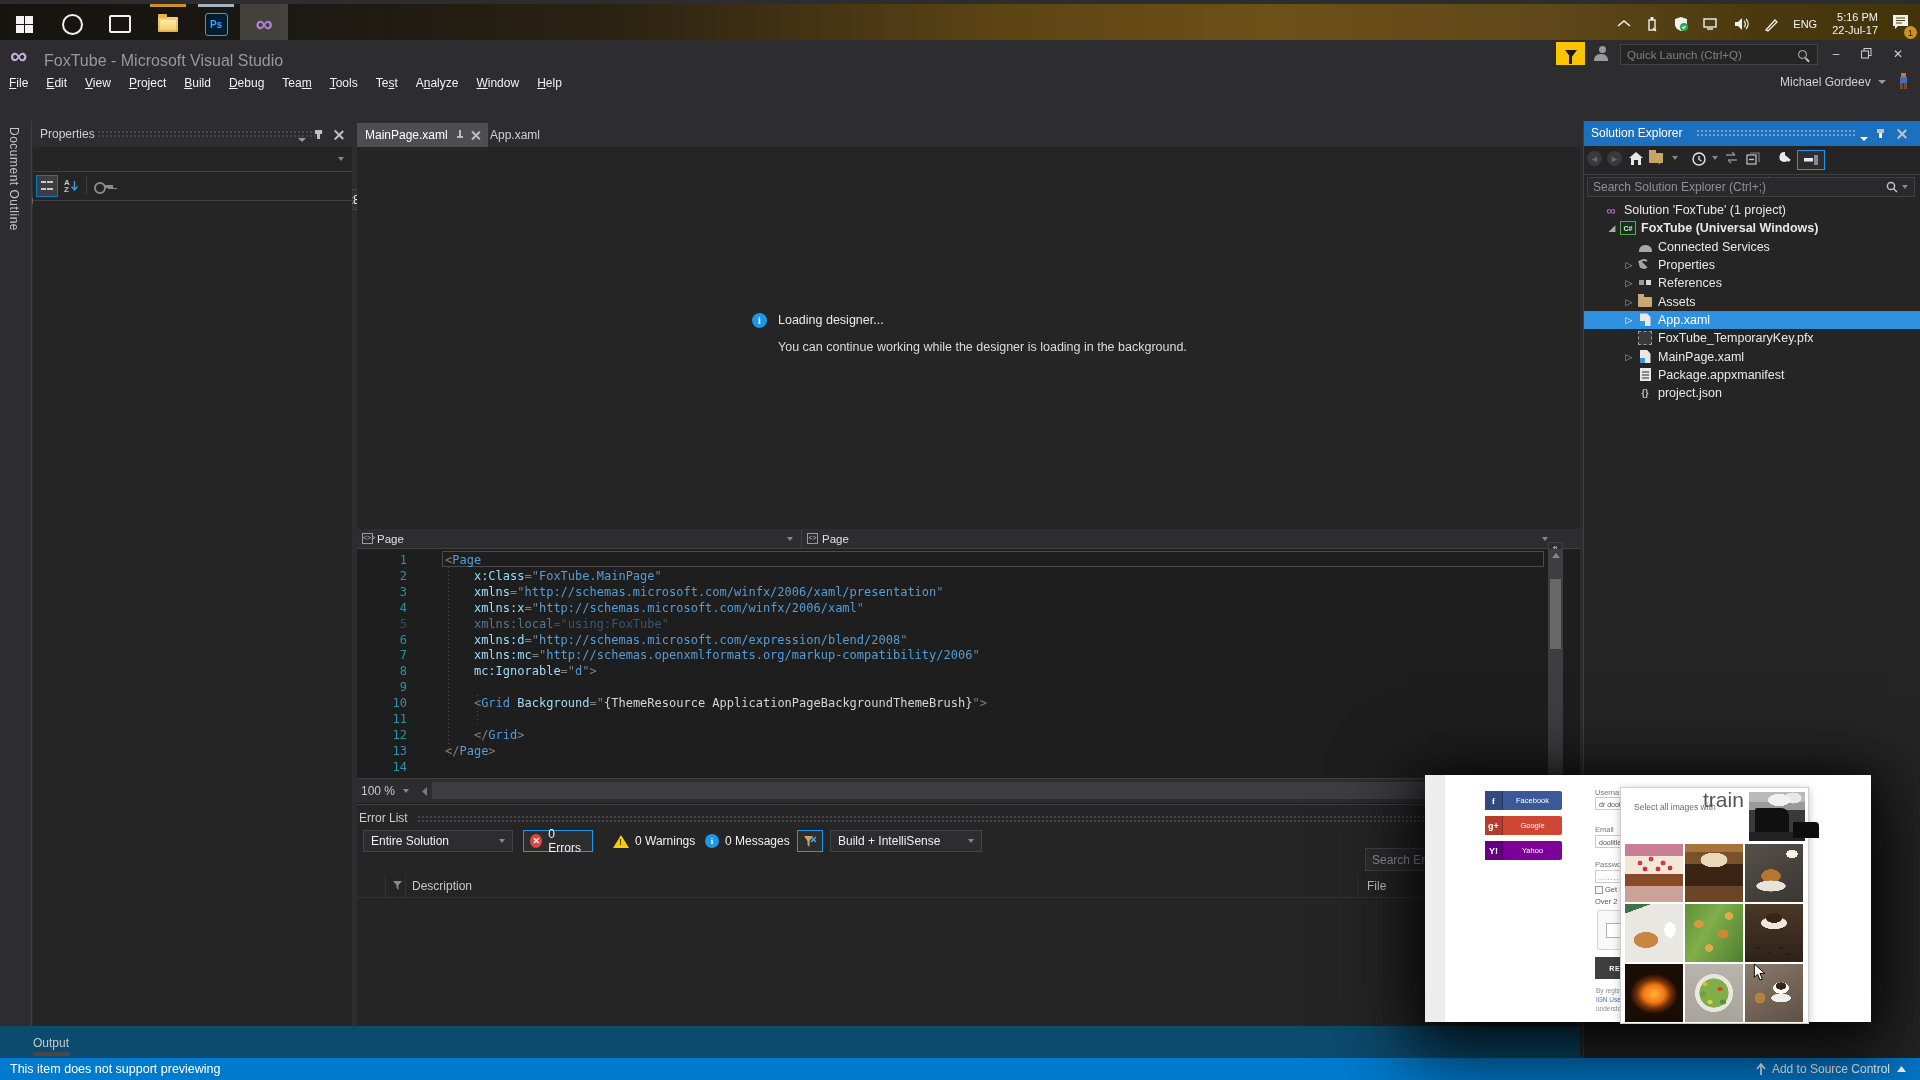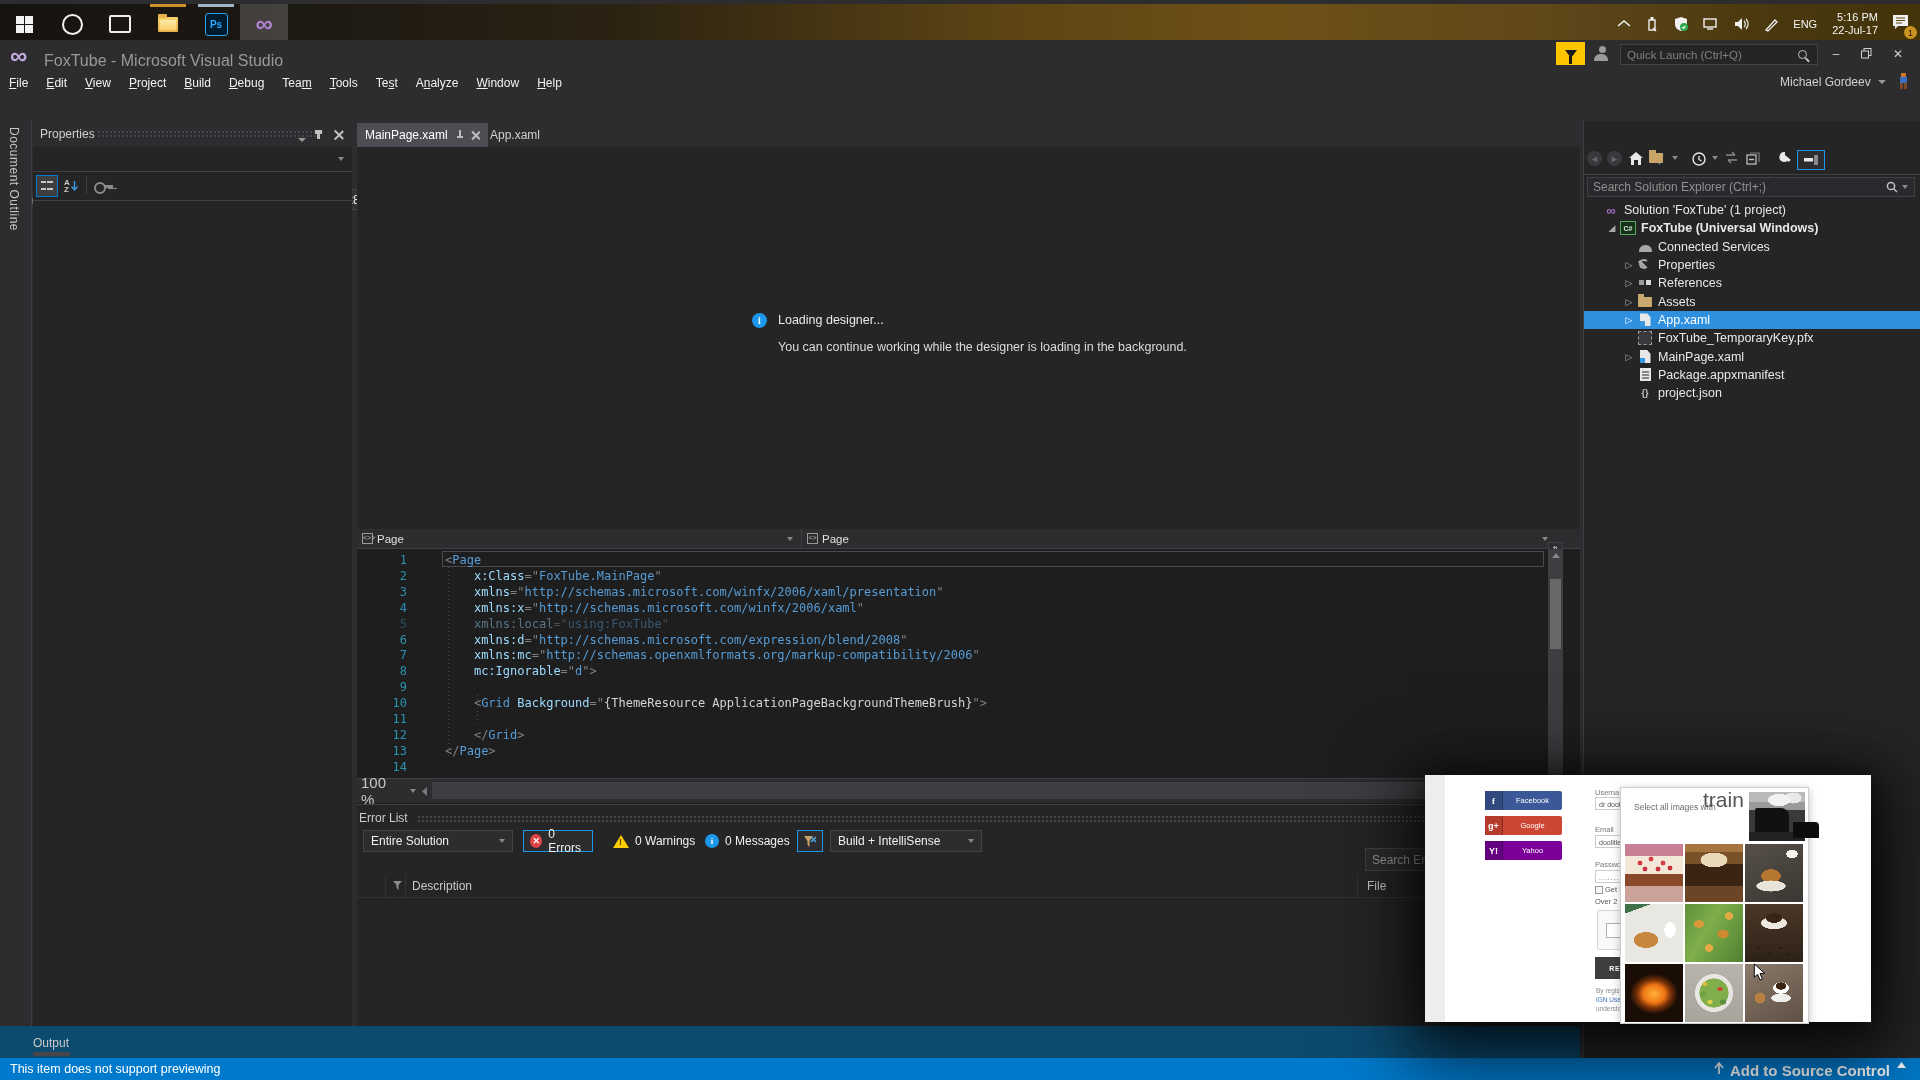--- a/index.html
+++ b/index.html
@@ -122,40 +122,40 @@
   .dimline{opacity:.45;}
   #curline{position:absolute;left:85px;top:2px;width:1102px;height:16px;border:1px solid #4a4a4f;box-sizing:border-box;}
   .iguide{position:absolute;width:1px;background-image:linear-gradient(#4a4a4a 30%,transparent 30%);background-size:1px 4px;}
   
   #vscroll{position:absolute;left:1191px;top:428px;width:15px;height:350px;background:#3e3e42;}
   #vsplit{position:absolute;left:1191px;top:421px;width:15px;height:17px;background:#2d2d30;border:1px solid #3f3f46;box-sizing:border-box;color:#c8c8c8;font-size:8px;text-align:center;line-height:14px;}
   .sb-arrow{position:absolute;left:0;width:15px;height:13px;display:flex;align-items:center;justify-content:center;}
   #vthumb{position:absolute;left:2px;top:30px;width:11px;height:70px;background:#686868;}
   
   #hscrollrow{position:absolute;left:0;top:657px;width:100%;height:24px;background:#2D2D30;border-top:1px solid #3f3f46;}
-  #zoomctl{position:absolute;left:0;top:2px;width:55px;height:20px;display:flex;align-items:center;color:#c8c8c8;font-size:15px;padding-left:4px;}
+  #zoomctl{position:absolute;left:0;top:2px;width:55px;height:20px;display:flex;align-items:center;color:#c8c8c8;font-size:12px;padding-left:4px;}
   #hscroll{position:absolute;left:75px;top:3px;width:1112px;height:17px;background:#3e3e42;}
   
   #errorlist{position:absolute;left:0;top:683px;width:100%;height:222px;background:#252526;border-top:1px solid #3f3f46;}
   #el-title{position:absolute;left:2px;top:6px;color:#cccccc;font-size:12px;}
   .el-combo{position:absolute;height:22px;background:#2d2d30;border:1px solid #434346;box-sizing:border-box;display:flex;align-items:center;justify-content:space-between;color:#f1f1f1;font-size:12px;}
   .el-btn{position:absolute;height:22px;box-sizing:border-box;display:flex;align-items:center;color:#f1f1f1;font-size:12px;}
   .err-ic{width:14px;height:14px;border-radius:50%;background:#e04343;color:#fff;font-size:9px;font-weight:bold;display:flex;align-items:center;justify-content:center;margin-right:6px;}
   .warn-ic{width:0;height:0;border-left:8px solid transparent;border-right:8px solid transparent;border-bottom:13px solid #fc0;position:relative;margin-right:6px;}
   .warn-ic:after{content:"!";position:absolute;left:-2px;top:2px;font-size:9px;color:#5a4500;font-weight:bold;}
   .info-ic{width:14px;height:14px;border-radius:50%;background:#1c97ea;color:#fff;font-size:9px;font-weight:bold;display:flex;align-items:center;justify-content:center;margin-right:6px;font-family:"Liberation Serif",serif;}
   #el-header{position:absolute;left:0;top:70px;width:100%;height:22px;background:#252526;border-bottom:1px solid #333337;color:#c8c8c8;font-size:12px;}
   #el-search{position:absolute;left:1008px;top:43px;width:213px;height:23px;background:#2d2d30;border:1px solid #434346;box-sizing:border-box;color:#9a9a9a;font-size:12px;display:flex;align-items:center;padding-left:6px;}
   
   #bottomstrip{left:0;top:1026px;width:1580px;height:32px;background:#0c4a6e;}
   #output-tab{position:absolute;left:33px;top:10px;color:#c8c8c8;font-size:12px;}
   #output-ind{position:absolute;left:33px;top:26px;width:37px;height:4px;background:#46464c;}
   #statusbar{left:0;top:1058px;width:1920px;height:22px;background:#007ACC;color:#fff;}
   #status-left{position:absolute;left:10px;top:4px;font-size:12.5px;}
-  #status-right{position:absolute;right:14px;top:4px;font-size:15px;display:flex;align-items:flex-start;font-weight:bold;}
+  #status-right{position:absolute;right:14px;top:4px;font-size:12px;display:flex;align-items:center;}
   
   #sepanel{left:1583px;top:121px;width:337px;height:937px;background:#252526;border-left:1px solid #3f3f46;}
   #se-title{position:absolute;left:0;top:0;width:100%;height:25px;background:#1c70be;color:#fff;font-size:12px;}
   #se-title .dots2{position:absolute;left:112px;top:8px;width:160px;height:9px;background-image:radial-gradient(rgba(255,255,255,.35) 1px,transparent 1.2px);background-size:4px 4px;}
   #se-toolbar{position:absolute;left:0;top:25px;width:100%;height:28px;background:#252526;border-bottom:1px solid #3f3f46;}
   .se-ic{position:absolute;top:5px;display:flex;align-items:center;justify-content:center;}
   #se-search{position:absolute;left:3px;top:56px;width:328px;height:20px;background:#2a2a2e;border:1px solid #3f3f46;box-sizing:border-box;color:#909090;font-size:12px;display:flex;align-items:center;}
   #se-tree{position:absolute;left:0;top:80px;width:100%;}
   .trow{position:relative;height:18.3px;display:flex;align-items:center;color:#e8e8e8;font-size:12.5px;}
   .trow.sel{background:#3090e0;color:#fff;}
@@ -679,20 +679,31 @@
           <path d="M5 12 V2 M1 6 L5 1 L9 6" stroke="#fff" stroke-width="1.6" fill="none"></path>
         </svg>
       <span>Add to Source Control</span>
       <svg width="9" height="6" style="margin-left:7px;">
           <path d="M0 6 L4.5 0 L9 6" fill="#fff"></path>
         </svg>
     </div>
   </div>
 
   <div id="sepanel" class="abs">
+    <div id="se-title">
+      <span style="position:absolute;left:7px;top:5px;">Solution Explorer</span>
+      <div class="dots2"></div>
+      <div class="pt-ic" style="left:276px;top:10px;"><span class="caret" style="border-top-color:#fff;"></span></div>
+      <div class="pt-ic" style="left:295px;top:7px;">
+          <div class="pin" style="background:#fff;"></div>
+        </div>
+      <div class="pt-ic" style="left:313px;top:8px;">
+          <div class="xglyph" style="--c:#fff;"></div>
+        </div>
+    </div>
     <div id="se-toolbar">
       <div class="se-ic" style="left:3px;">
           <div class="navcirc" style="width:15px;height:15px;font-size:9px;">◄</div>
         </div>
       <div class="se-ic" style="left:23px;">
           <div class="navcirc" style="width:15px;height:15px;font-size:9px;">►</div>
         </div>
       <div class="se-ic" style="left:44px;">
           <svg width="16" height="15">
             <path d="M8 1 L15 7 H13 V14 H10 V9 H6 V14 H3 V7 H1 Z" fill="#e8e8e8"></path>

